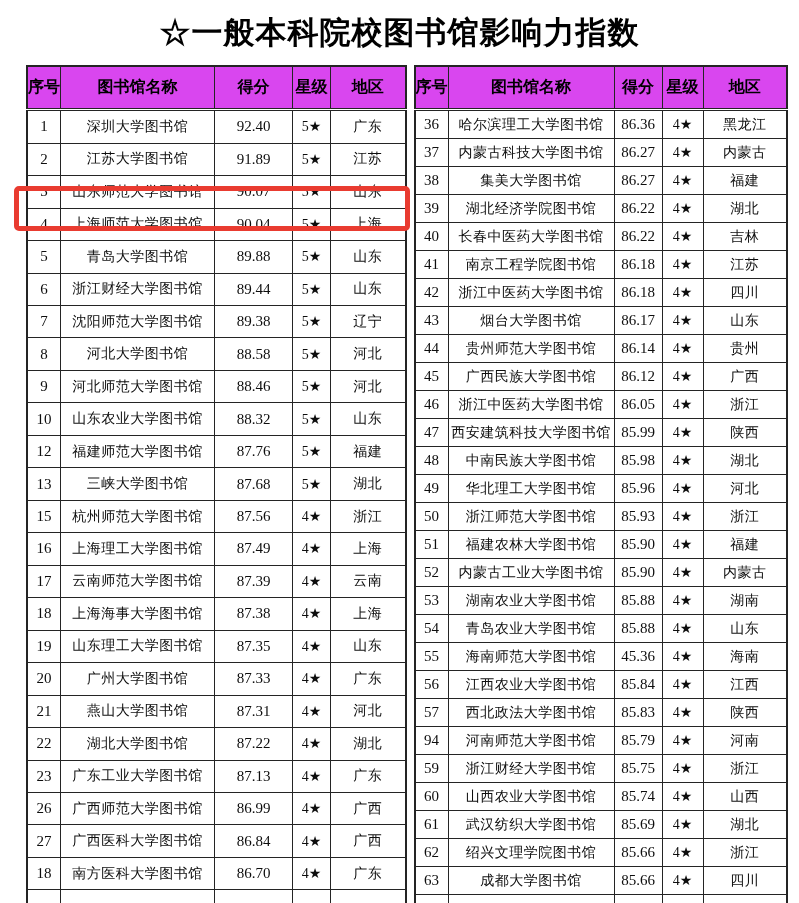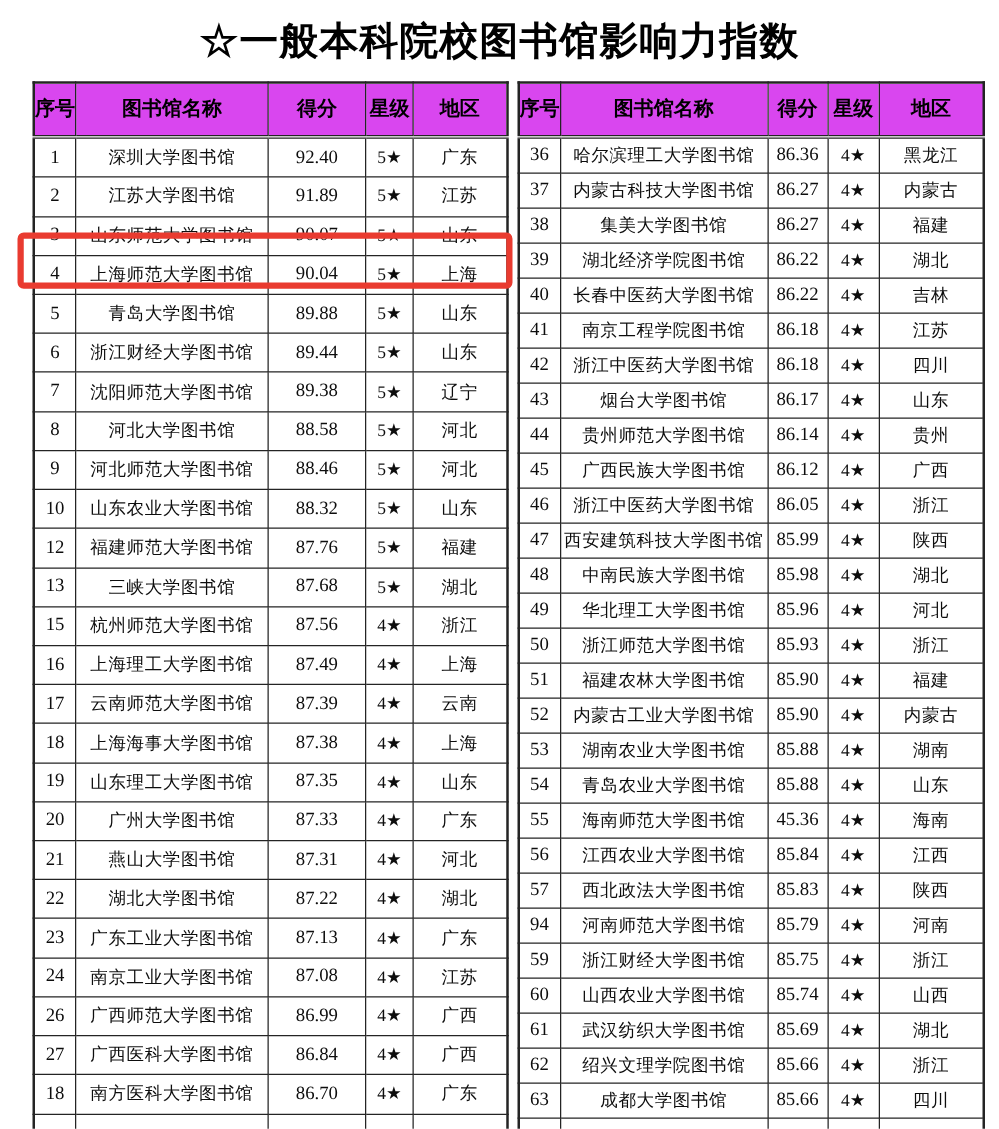--- a/index.html
+++ b/index.html
@@ -248,27 +248,20 @@
           <td class="region-cell">湖北</td>
         </tr>
         <tr>
           <td class="rank-cell">23</td>
           <td class="name-cell">广东工业大学图书馆</td>
           <td class="score-cell">87.13</td>
           <td class="star-cell">4★</td>
           <td class="region-cell">广东</td>
         </tr>
         <tr>
-          <td class="rank-cell">24</td>
-          <td class="name-cell">南京工业大学图书馆</td>
-          <td class="score-cell">87.08</td>
-          <td class="star-cell">4★</td>
-          <td class="region-cell">江苏</td>
-        </tr>
-        <tr>
           <td class="rank-cell">26</td>
           <td class="name-cell">广西师范大学图书馆</td>
           <td class="score-cell">86.99</td>
           <td class="star-cell">4★</td>
           <td class="region-cell">广西</td>
         </tr>
         <tr>
           <td class="rank-cell">27</td>
           <td class="name-cell">广西医科大学图书馆</td>
           <td class="score-cell">86.84</td>

